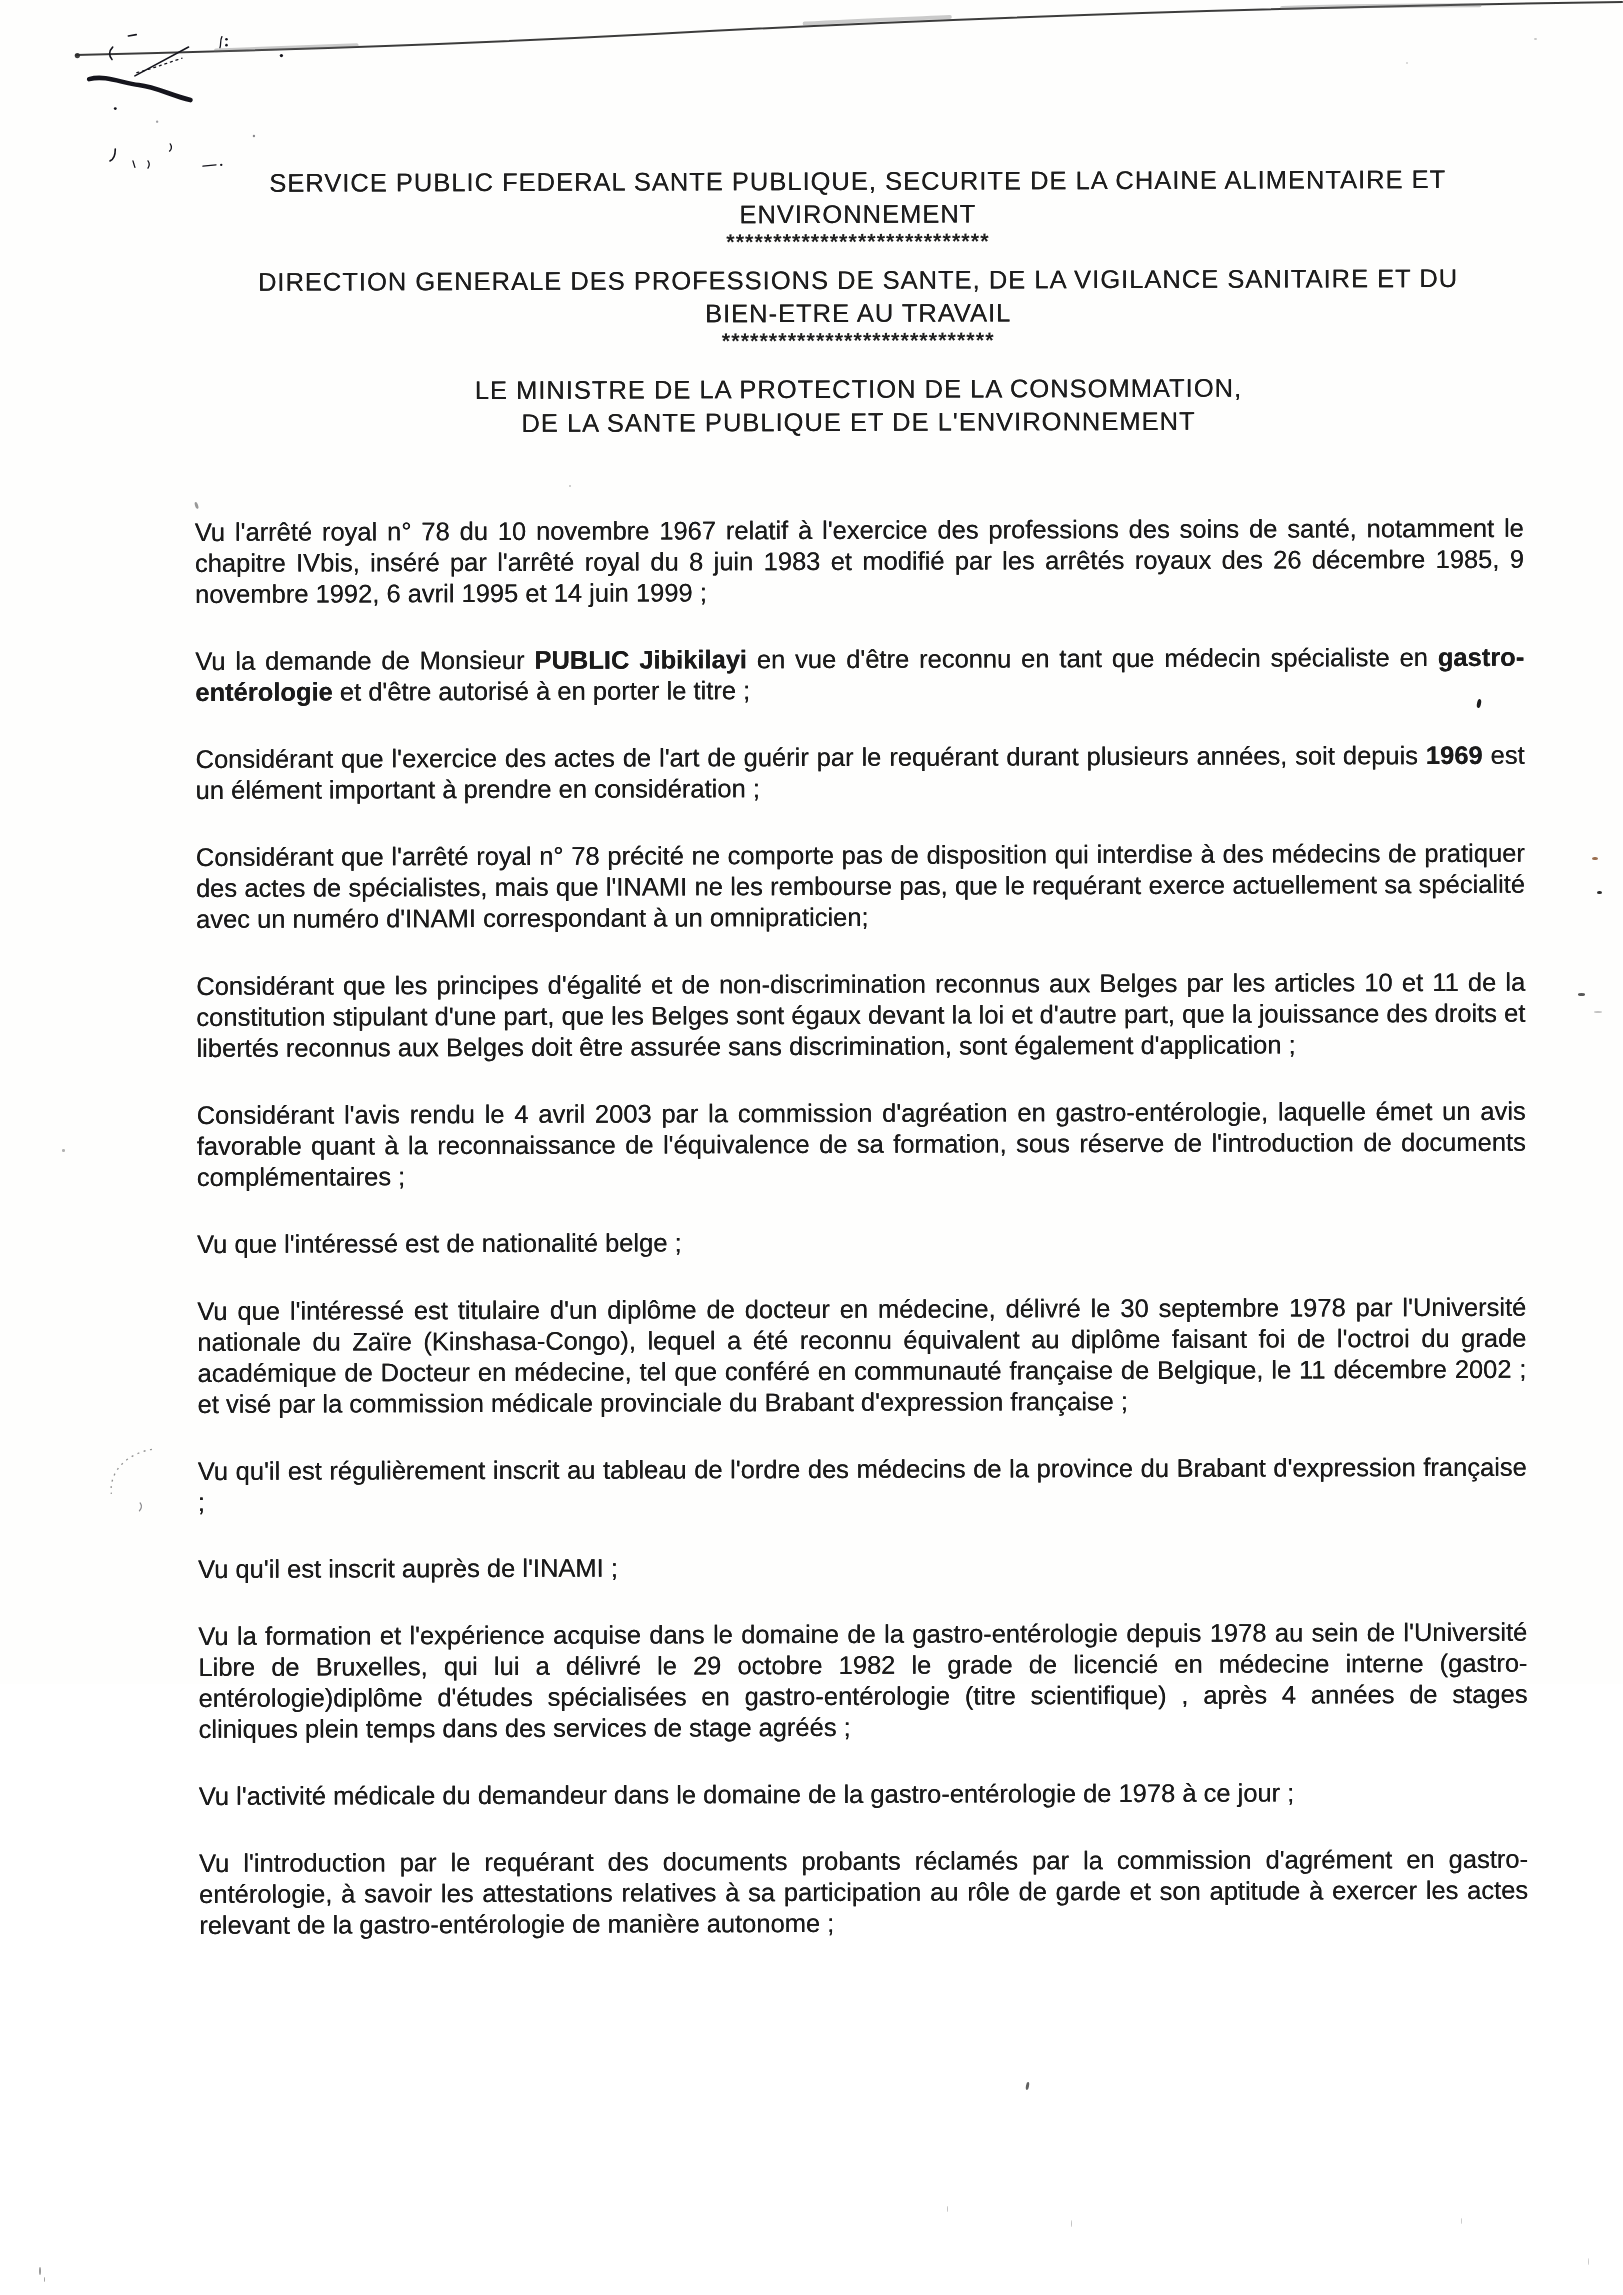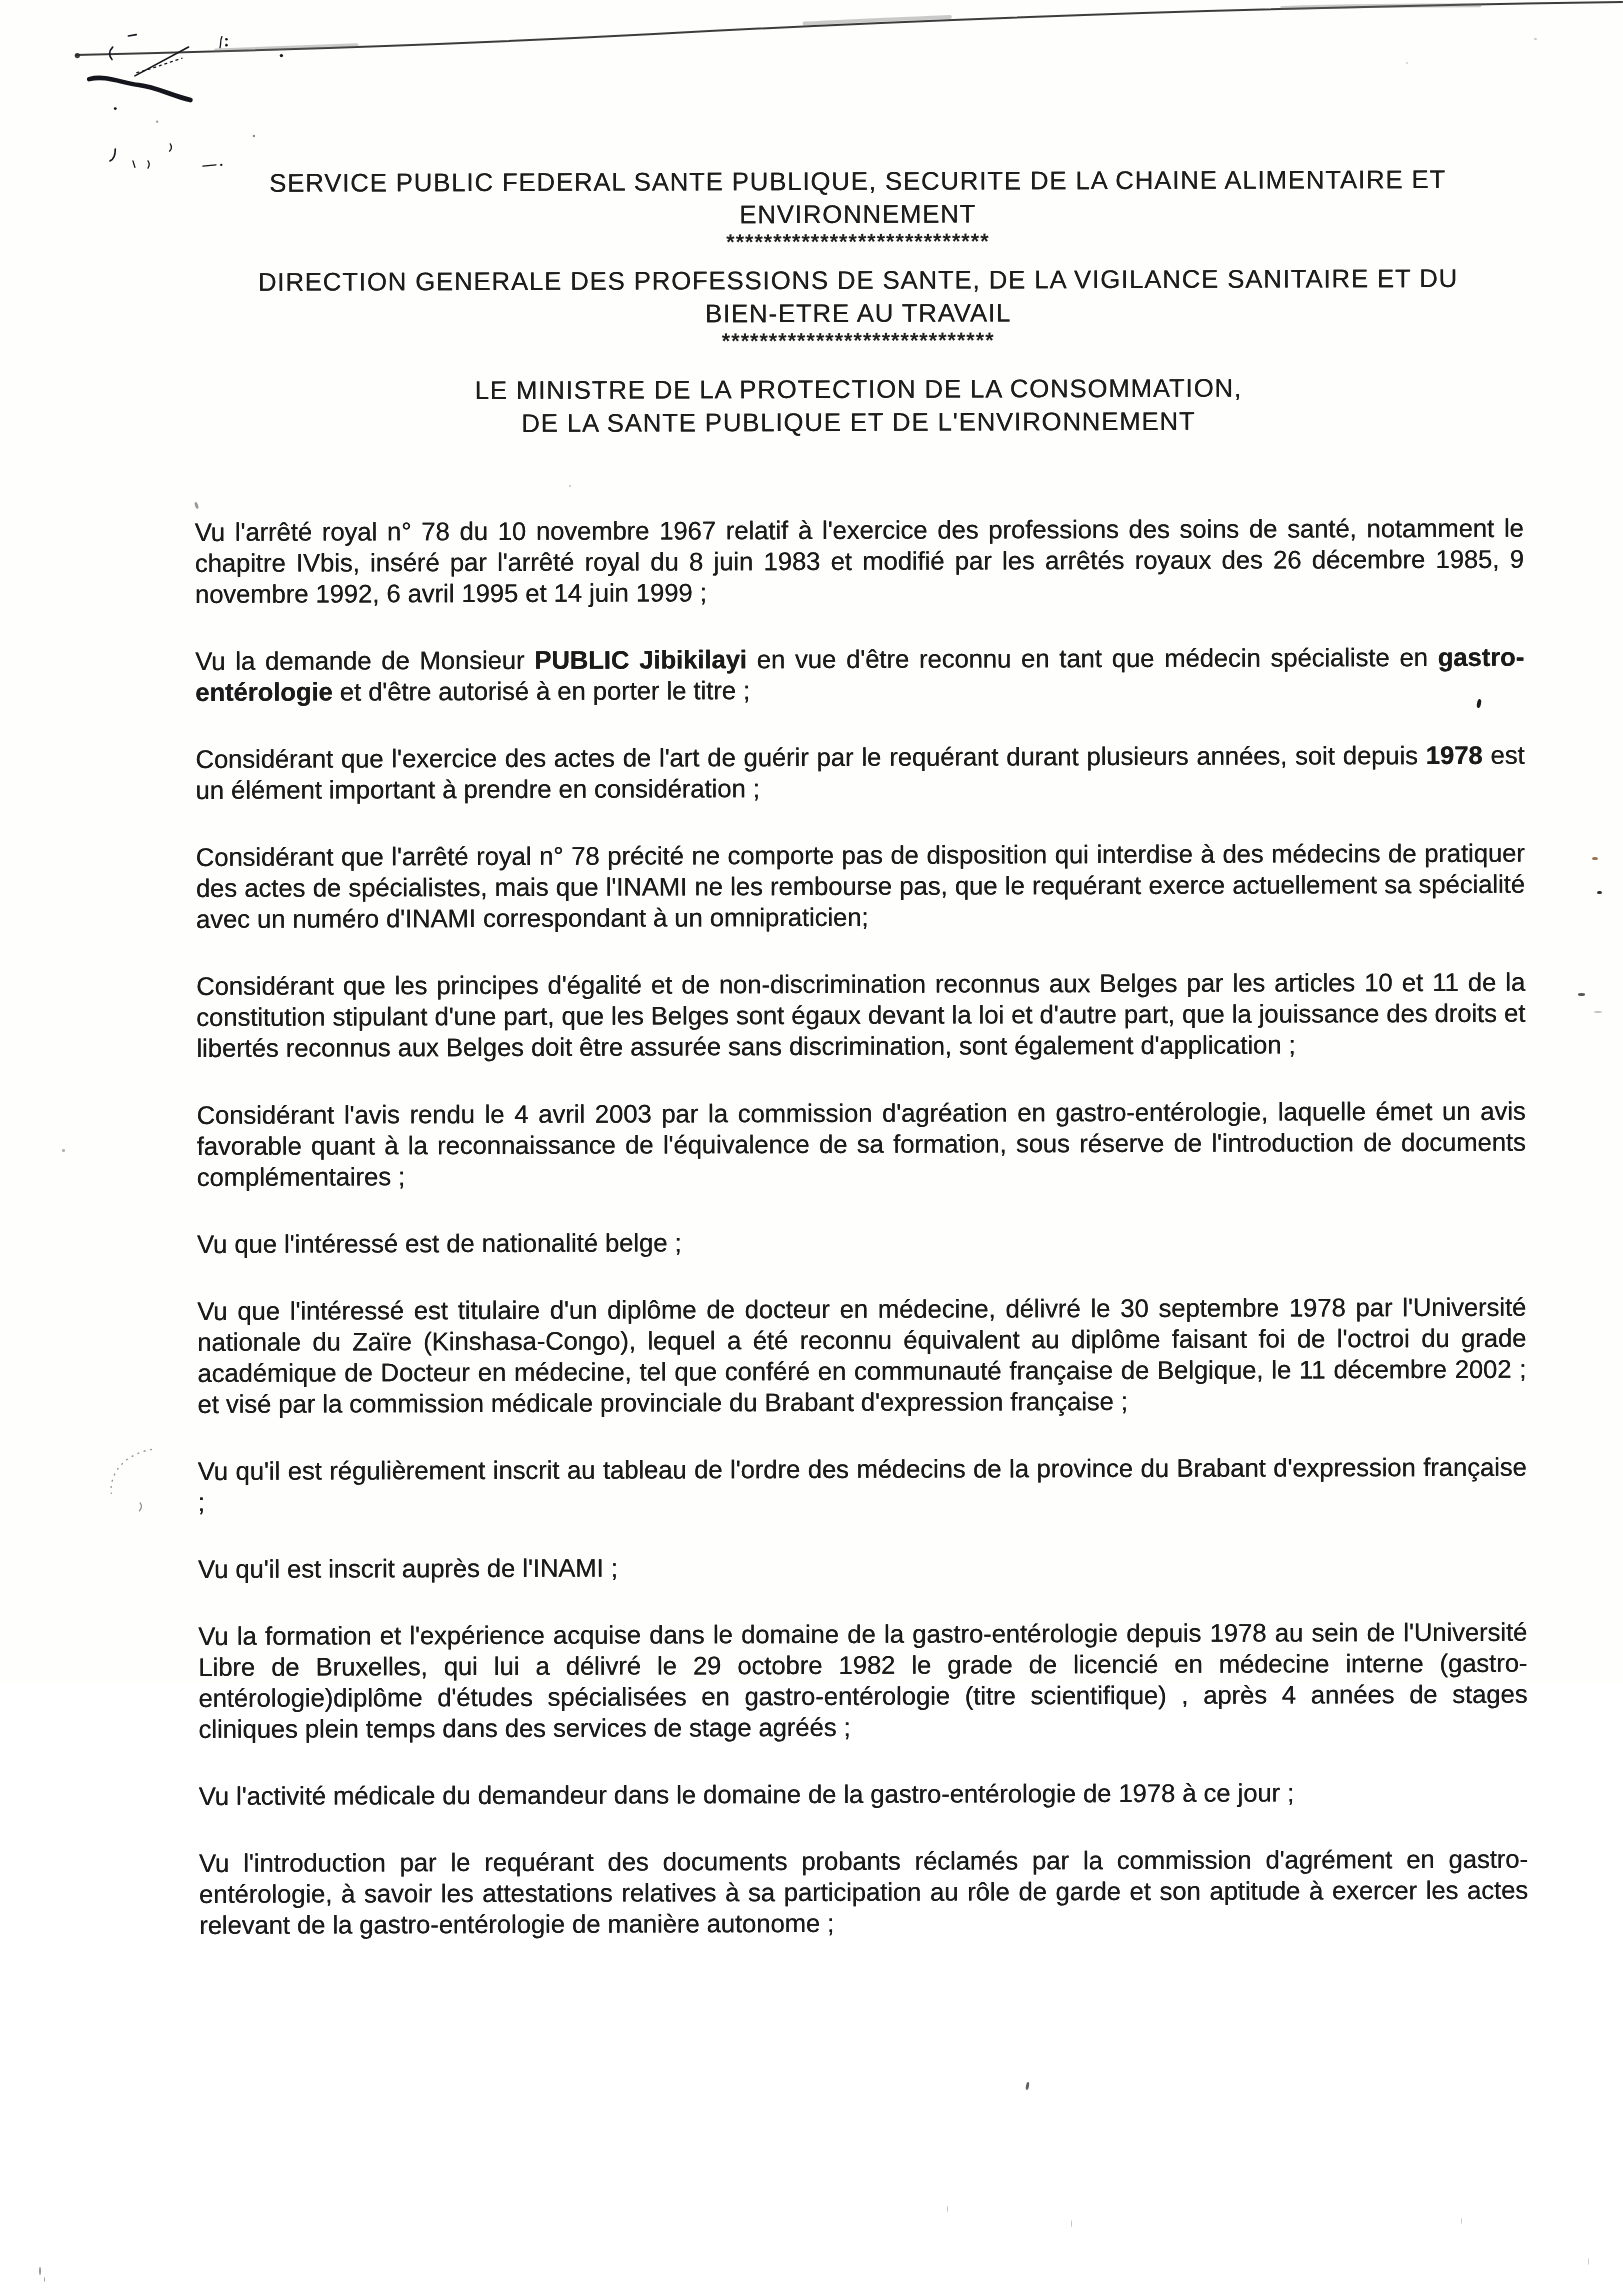--- a/index.html
+++ b/index.html
@@ -132,21 +132,21 @@
       <div class="h-line gap-direction">DIRECTION GENERALE DES PROFESSIONS DE SANTE, DE LA VIGILANCE SANITAIRE ET DU</div>
       <div class="h-line">BIEN-ETRE AU TRAVAIL</div>
       <div class="stars">*****************************</div>
       <div class="h-line gap-minister">LE MINISTRE DE LA PROTECTION DE LA CONSOMMATION,</div>
       <div class="h-line">DE LA SANTE PUBLIQUE ET DE L'ENVIRONNEMENT</div>
     </header>
 
     <main class="body-text">
         <p><span>Vu l'arrêté royal n° 78 du 10 novembre 1967 relatif à l'exercice des professions des soins de santé, notamment le chapitre IVbis, inséré par l'arrêté royal du 8 juin 1983 et modifié par les arrêtés royaux des 26 décembre 1985, 9 novembre 1992, 6 avril 1995 et 14 juin 1999 ;</span></p>
         <p><span>Vu la demande de Monsieur </span><b>PUBLIC Jibikilayi</b><span> en vue d'être reconnu en tant que médecin spécialiste en </span><b>gastro-entérologie</b><span> et d'être autorisé à en porter le titre ;</span></p>
-        <p><span>Considérant que l'exercice des actes de l'art de guérir par le requérant durant plusieurs années, soit depuis </span><b>1978</b><span> est un élément important à prendre en considération ;</span></p>
+        <p><span>Considérant que l'exercice des actes de l'art de guérir par le requérant durant plusieurs années, soit depuis </span><b>1969</b><span> est un élément important à prendre en considération ;</span></p>
         <p><span>Considérant que l'arrêté royal n° 78 précité ne comporte pas de disposition qui interdise à des médecins de pratiquer des actes de spécialistes, mais que l'INAMI ne les rembourse pas, que le requérant exerce actuellement sa spécialité avec un numéro d'INAMI correspondant à un omnipraticien;</span></p>
         <p><span>Considérant que les principes d'égalité et de non-discrimination reconnus aux Belges par les articles 10 et 11 de la constitution stipulant d'une part, que les Belges sont égaux devant la loi et d'autre part, que la jouissance des droits et libertés reconnus aux Belges doit être assurée sans discrimination, sont également d'application ;</span></p>
         <p><span>Considérant l'avis rendu le 4 avril 2003 par la commission d'agréation en gastro-entérologie, laquelle émet un avis favorable quant à la reconnaissance de l'équivalence de sa formation, sous réserve de l'introduction de documents complémentaires ;</span></p>
         <p><span>Vu que l'intéressé est de nationalité belge ;</span></p>
         <p><span>Vu que l'intéressé est titulaire d'un diplôme de docteur en médecine, délivré le 30 septembre 1978 par l'Université nationale du Zaïre (Kinshasa-Congo), lequel a été reconnu équivalent au diplôme faisant foi de l'octroi du grade académique de Docteur en médecine, tel que conféré en communauté française de Belgique, le 11 décembre 2002 ; et visé par la commission médicale provinciale du Brabant d'expression française ;</span></p>
         <p><span>Vu qu'il est régulièrement inscrit au tableau de l'ordre des médecins de la province du Brabant d'expression française ;</span></p>
         <p><span>Vu qu'il est inscrit auprès de l'INAMI ;</span></p>
         <p><span>Vu la formation et l'expérience acquise dans le domaine de la gastro-entérologie depuis 1978 au sein de l'Université Libre de Bruxelles,  qui lui a délivré le 29 octobre 1982 le grade de licencié en médecine interne (gastro-entérologie)diplôme d'études spécialisées en gastro-entérologie (titre scientifique) , après 4  années de stages cliniques plein temps dans des services de stage agréés ;</span></p>
         <p><span>Vu l'activité médicale du demandeur dans le domaine de la gastro-entérologie de 1978  à ce jour ;</span></p>
         <p><span>Vu l'introduction par le requérant des documents probants réclamés par la commission d'agrément en gastro-entérologie, à savoir les attestations relatives à sa participation au rôle de garde et son aptitude à exercer les actes relevant de la gastro-entérologie de manière autonome  ;</span></p>

